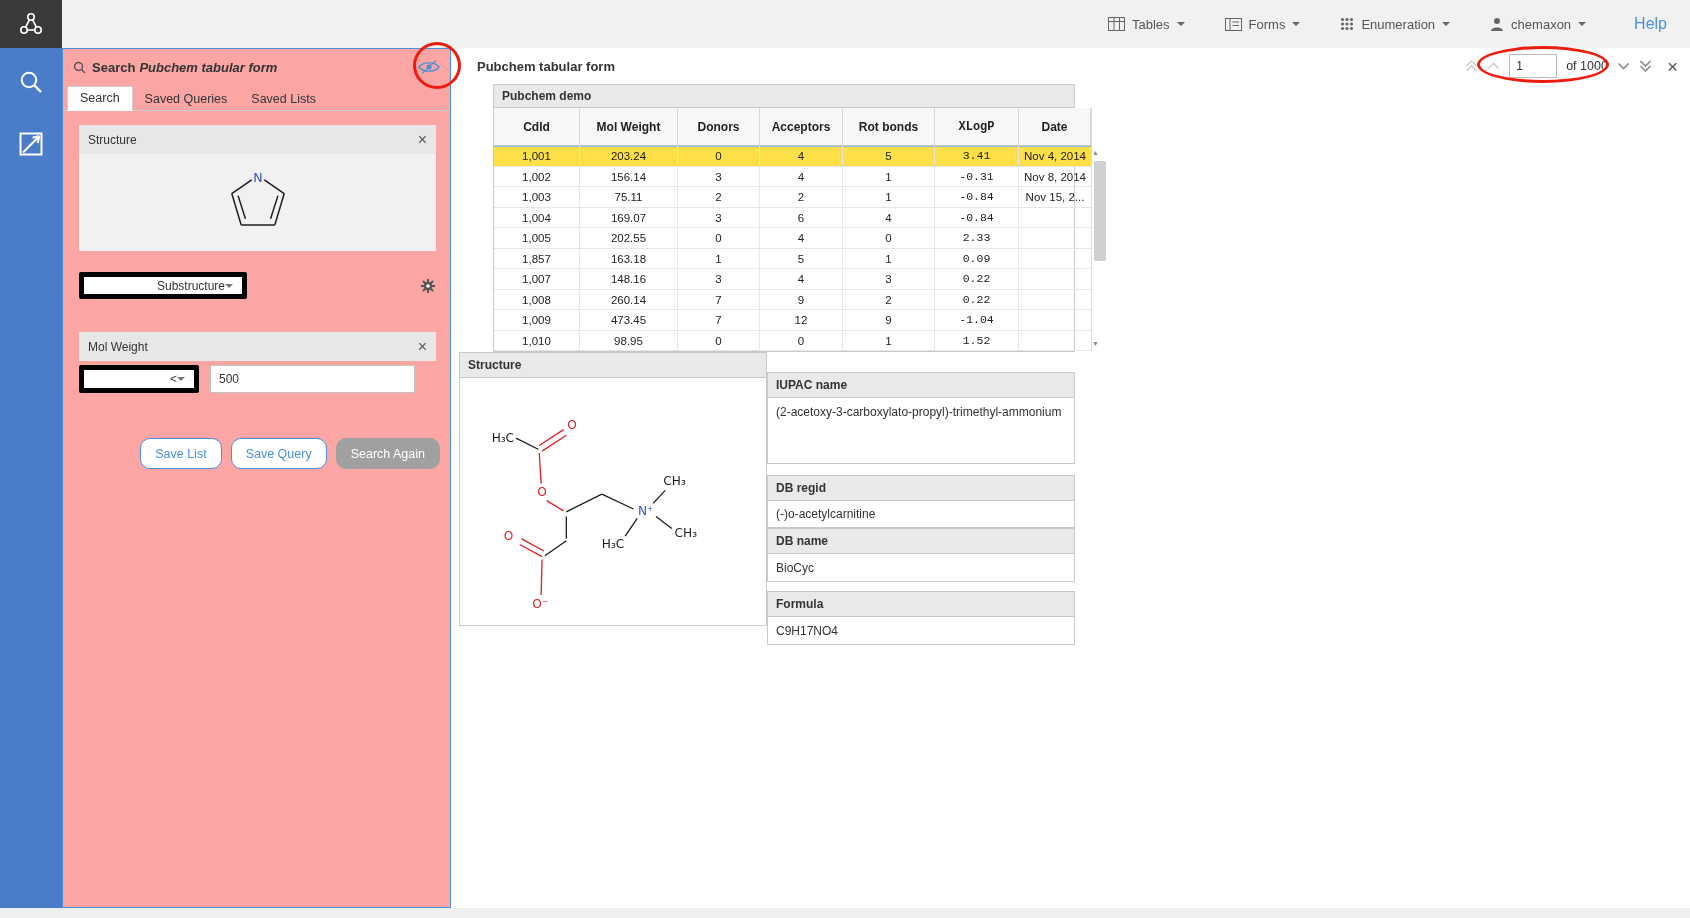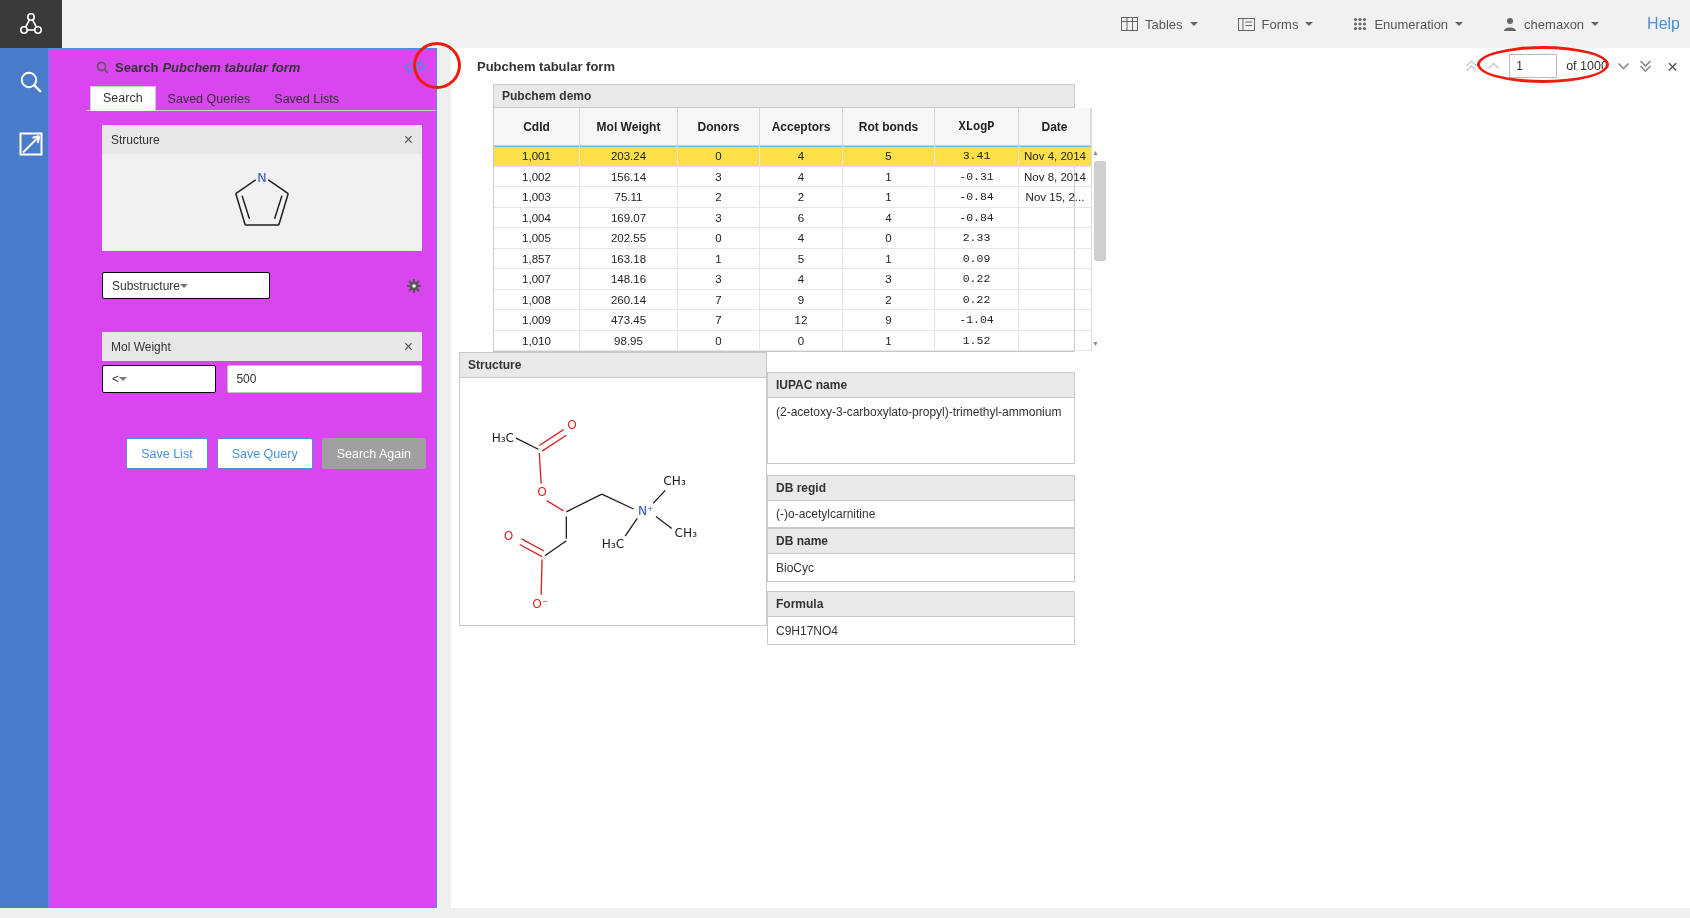--- a/index.html
+++ b/index.html
@@ -9,58 +9,58 @@
     --atom-o:#dd1f1f;
     --atom-n:#3253c9;
   }
   *{margin:0;padding:0;box-sizing:border-box;}
   html,body{width:1690px;height:918px;font-family:"Liberation Sans","DejaVu Sans",sans-serif;}
   .app{position:relative;width:1690px;height:918px;background:#eef0f0;overflow:hidden;}
 
   
   .topbar{position:absolute;left:0;top:0;width:1690px;height:48px;background:#f1f1f1;display:flex;align-items:center;}
   .logo{width:62px;height:48px;background:#3a3a3a;display:flex;align-items:center;justify-content:center;cursor:pointer;}
-  .menus{margin-left:auto;display:flex;gap:40px;padding-right:10px;}
+  .menus{margin-left:auto;display:flex;gap:40px;padding-right:23px;}
   .menu{display:flex;align-items:center;gap:7px;font-size:13px;color:#555;cursor:pointer;}
   .caret{width:0;height:0;border-left:4px solid transparent;border-right:4px solid transparent;border-top:4px solid #666;display:inline-block;}
   .help{font-size:16px;color:var(--accent);cursor:pointer;margin-left:8px;text-decoration:none;}
 
   
   .sidebar{position:absolute;left:0;top:48px;width:62px;height:860px;background:var(--sidebar);display:flex;flex-direction:column;align-items:center;padding-top:12px;gap:18px;}
   .side-icon{width:44px;height:44px;display:flex;align-items:center;justify-content:center;cursor:pointer;}
 
   
-  .search-panel{position:absolute;left:48px;top:48px;width:389px;height:860px;background:#d946ef;border:1px solid var(--accent);padding-left:37px;}
+  .search-panel{position:absolute;left:62px;top:48px;width:389px;height:860px;background:#fca5a5;border:1px solid var(--accent);}
   .sp-header{position:relative;height:36px;display:flex;align-items:center;padding-left:10px;}
   .sp-title{font-size:13px;font-weight:bold;color:#333;margin-left:6px;}
   .sp-title .pre{margin-right:4px;}
   .eye{position:absolute;right:10px;top:10px;cursor:pointer;line-height:0;}
   .eye path,.eye line{stroke:var(--accent);}
   .eye circle{fill:var(--accent);}
 
   .tabs{height:26px;display:flex;align-items:flex-end;border-bottom:1px solid #ccc;padding-left:4px;}
   .tab{font-size:12.5px;color:#333;padding:4px 12px 5px 12px;cursor:pointer;margin-bottom:-1px;}
   .tab.active{background:#fff;border:1px solid #ccc;border-bottom:1px solid #fff;}
 
   .card{margin:14px 14px 0 16px;}
   .card-band{height:29px;background:#e7e7e7;display:flex;align-items:center;padding:0 9px;font-size:12px;color:#333;}
   .card-band .x{margin-left:auto;font-size:16px;color:#555;cursor:pointer;line-height:1;}
   .mol-area{height:97px;background:#f1f1f1;display:flex;align-items:center;justify-content:center;cursor:pointer;}
   .ctrl-row{margin-top:20px;height:29px;display:flex;align-items:center;}
-  .select{width:168px;height:27px;background:#fff;border:1px solid #000000;border-radius:2px;display:flex;align-items:center;justify-content:flex-start;padding:0 9px;font-size:12px;color:#333;cursor:pointer;}
+  .select{width:168px;height:27px;background:#fff;border:5px solid #000000;border-radius:2px;display:flex;align-items:center;justify-content:flex-end;padding:0 9px;font-size:12px;color:#333;cursor:pointer;}
   .sel-caret{width:0;height:0;border-left:4px solid transparent;border-right:4px solid transparent;border-top:4px solid #777;}
   .gear{margin-left:auto;cursor:pointer;line-height:0;}
 
   .card2{margin:32px 14px 0 16px;}
   .mw-row{margin-top:4px;height:33px;display:flex;align-items:flex-start;gap:11px;}
   .select.small{width:120px;height:28px;}
   .mw-input{width:205px;height:28px;border:1px solid #c4c4c4;border-radius:2px;padding:0 8px;font-size:12px;color:#333;font-family:inherit;}
 
   .btn-row{margin:40px 10px 0 16px;display:flex;justify-content:flex-end;gap:9px;}
-  .btn{height:31px;padding:0 14px;font-size:12.5px;font-family:inherit;border-radius:2px;cursor:pointer;}
+  .btn{height:31px;padding:0 14px;font-size:12.5px;font-family:inherit;border-radius:10px;cursor:pointer;}
   .btn.outline{background:#fff;border:1px solid var(--accent);color:var(--accent);}
   .btn.gray{background:#a0a0a0;border:1px solid #a0a0a0;color:#fff;}
 
   
   .main{position:absolute;left:451px;top:48px;width:1239px;height:860px;background:#fff;}
   .main-header{position:relative;height:36px;display:flex;align-items:center;}
   .main-title{margin-left:26px;font-size:13px;font-weight:bold;color:#333;}
   .pager{position:absolute;right:12px;top:0;height:36px;display:flex;align-items:center;gap:9px;}
   .pg{cursor:pointer;line-height:0;}
   .pg-input{width:48px;height:24px;border:1px solid #bbb;padding:0 6px;font-size:12px;color:#333;font-family:inherit;}

